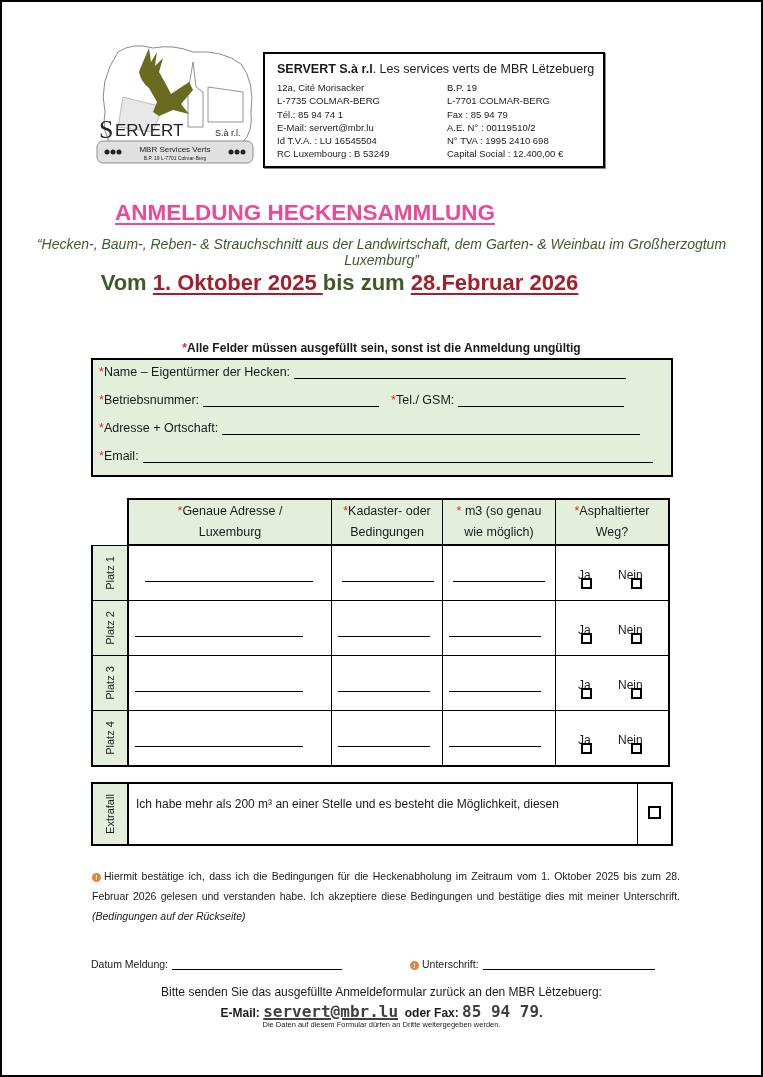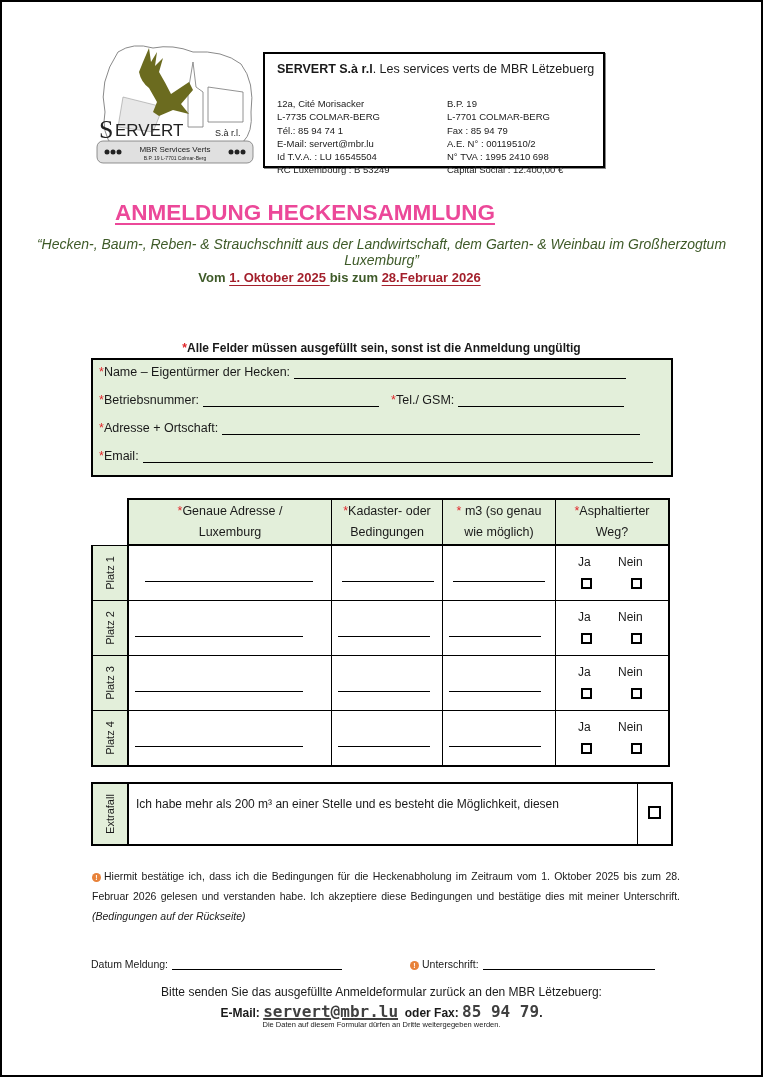--- a/index.html
+++ b/index.html
@@ -7,46 +7,46 @@
          font-family:"Liberation Sans", sans-serif; color:#1a1a1a; }
   .page-border { position:absolute; left:0; top:0; width:759px; height:1073px; border:2px solid #000; }
   .abs { position:absolute; }
 
   
   .logo { left:93px; top:42px; width:165px; height:128px; }
   
   .company { left:263px; top:52px; width:338px; height:112px; border:2px solid #000; box-shadow:1px 1px 0 #888; font-size:9.5px; }
   .company .head { position:absolute; left:12px; top:8px; font-size:12.5px; white-space:nowrap; }
   .company .head b { font-weight:bold; }
-  .company .col { position:absolute; top:27px; line-height:13.3px; white-space:nowrap;margin-top:16px; }
+  .company .col { position:absolute; top:27px; line-height:13.3px; white-space:nowrap; }
 
   .title { left:0; width:610px; top:200px; text-align:center; font-weight:bold; font-size:22.5px; color:#ec4899; }
   .title span { text-decoration:underline; text-decoration-thickness:2px; text-underline-offset:3px; }
   .subtitle { left:0; width:763px; top:236px; text-align:center; font-style:italic; font-size:14px; color:#3e5a28; }
-  .period { left:0; width:679px; top:270px; text-align:center; font-weight:bold; font-size:13px; color:#3e5a28; }
+  .period { left:0; width:679px; top:270px; text-align:center; font-weight:bold; font-size:22px; color:#3e5a28; }
   .period .red { color:#a31f2b; text-decoration:underline; text-underline-offset:3px; }
 
   .req { color:#e0262a; }
   .notice { left:0; width:763px; top:341px; text-align:center; font-weight:bold; font-size:12px; }
 
   .personal { left:91px; top:358px; width:578px; height:115px; background:#e3efda; border:2px solid #000; font-size:12.5px; }
   .personal .row { position:absolute; left:6px; white-space:nowrap; display:flex; align-items:flex-end; }
   .line { display:inline-block; border-bottom:1px solid #000; height:12px; margin-left:4px; }
 
   
   table.sites { position:absolute; left:91px; top:498px; border-collapse:collapse; font-size:12.5px; }
   table.sites td, table.sites th { border:1px solid #000; padding:0; }
   table.sites th { background:#e3efda; font-weight:normal; text-align:center; line-height:21px; height:44px; border-top:2px solid #000; border-bottom:2px solid #000; }
   table.sites th.corner { background:#fff; border:none; border-right:2px solid #000; }
   table.sites td.rowlabel { background:#e3efda; width:34px; border-left:2px solid #000; border-right:2px solid #000; position:relative; }
   .vert { position:absolute; left:50%; top:50%; transform:translate(-50%,-50%) rotate(-90deg); white-space:nowrap; font-size:11px; }
   table.sites td.cell { height:54px; position:relative; }
   .uline { position:absolute; bottom:18px; border-bottom:1px solid #000; height:0; }
   td.chk { width:112px; border-right:2px solid #000 !important; }
-  .jn { position:absolute; top:9px; font-size:12px; }
+  .jn { position:absolute; top:22px; font-size:12px; }
   .box { position:absolute; top:32px; width:11px; height:11px; border:2px solid #000; box-sizing:border-box; }
   tr.last td { border-bottom:2px solid #000; }
 
   .extra { left:91px; top:782px; width:578px; height:60px; border:2px solid #000; }
   .extra .lbl { position:absolute; left:0; top:0; width:34px; height:60px; background:#e3efda; border-right:2px solid #000; }
   .extra .txt { position:absolute; left:43px; top:10px; font-size:12px; line-height:20px; white-space:nowrap; }
   .extra .chkcell { position:absolute; right:0; top:0; width:33px; height:60px; border-left:1.5px solid #000; }
   .extra .chkcell .box { left:10px; top:22px; width:13px; height:13px; }
 
   .confirm { left:92px; top:866px; width:588px; font-size:10.5px; line-height:20px; text-align:justify; }

